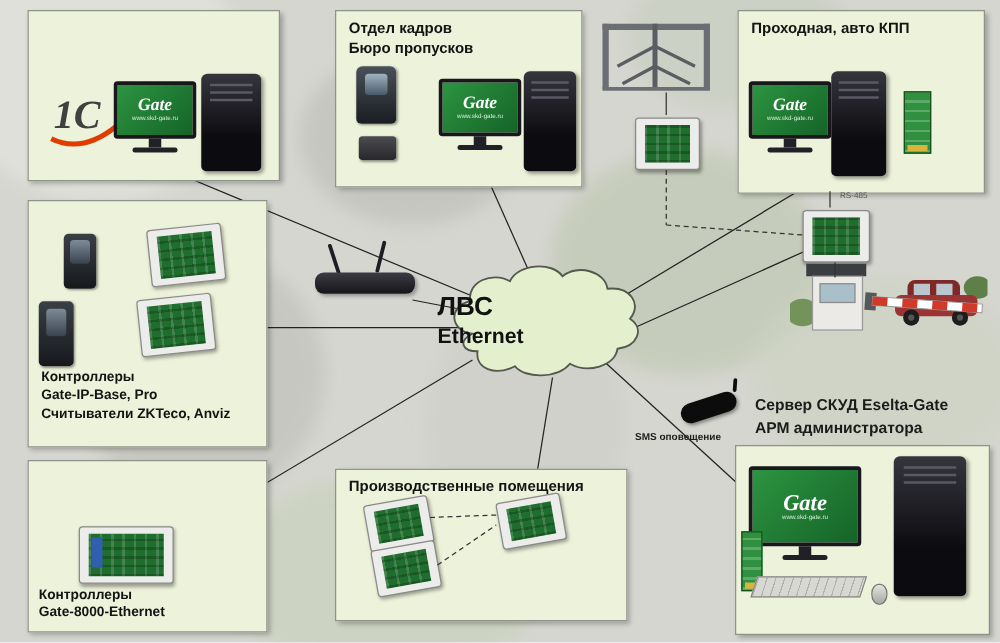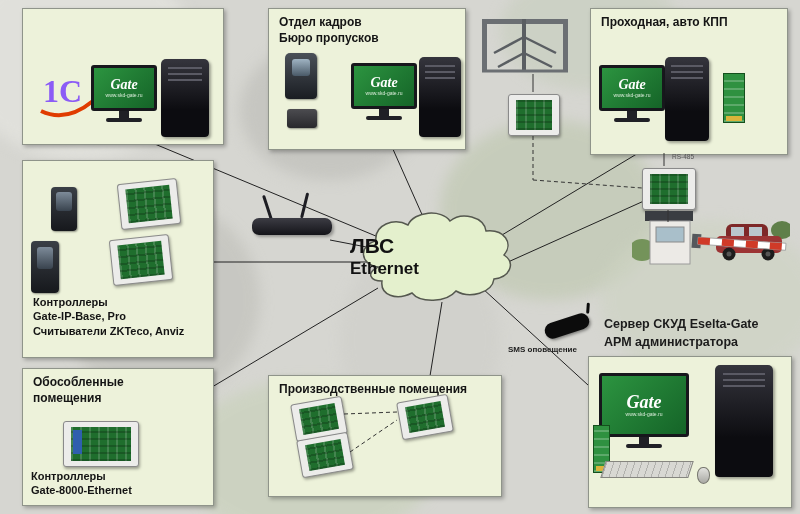--- a/index.html
+++ b/index.html
@@ -83,21 +83,21 @@
   .modem:before{content:"";position:absolute;right:-4px;top:-8px;width:3px;height:11px;
         background:#0c0c0c;border-radius:2px;transform:rotate(22deg);}
 
   .float-label{position:absolute;z-index:3;color:#1c1c1c;white-space:pre-line;}
   #server-title{left:604px;top:316px;font-weight:bold;font-size:12.5px;line-height:1.4;}
   #sms-label{left:508px;top:345px;font-weight:bold;font-size:8px;}
   #rs-label{left:672px;top:153px;font-size:6.5px;color:#555;}
 
   .onec{position:absolute;left:12px;top:62px;width:62px;height:52px;}
   .onec span{position:absolute;left:8px;top:2px;font-family:"Liberation Serif",serif;
-        font-weight:bold;font-size:32px;color:#8b5cf6;}
+        font-weight:bold;font-style:italic;font-size:32px;color:#404040;}
 
   #cloud{position:absolute;left:350px;top:205px;z-index:3;}
   #cloud-text{position:absolute;left:350px;top:233px;width:180px;z-index:3;text-align:left;color:#111;}
   #cloud-l1{font-weight:bold;font-size:21px;line-height:1.25;}
   #cloud-l2{font-size:17px;font-weight:bold;line-height:1.2;}
 
   .devgroup{position:absolute;z-index:3;}
 </style>
 </head>
 <body>
@@ -266,22 +266,20 @@
     <div class="reader" style="left:8px;top:80px;width:28px;height:52px;"></div>
     <div class="ctrl" style="left:88px;top:76px;width:58px;height:44px;transform:rotate(-6deg);">
         <div class="pcb-inner"></div>
       </div>
     <div class="box-note" style="left:10px;top:134px;">Контроллеры
 Gate-IP-Base, Pro
 Считыватели ZKTeco, Anviz</div>
   </div>
 
   <div class="box" style="left:22px;top:368px;width:190px;height:136px;">
-    <div class="box-title">Обособленные
-помещения</div>
     <div class="ctrl" style="left:40px;top:52px;width:74px;height:44px;">
       <div class="pcb-inner"></div>
         <div class="term"></div>
     </div>
     <div class="box-note" style="left:8px;top:100px;">Контроллеры
 Gate-8000-Ethernet</div>
   </div>
 
   <div class="box" style="left:268px;top:375px;width:232px;height:120px;">
     <div class="box-title">Производственные помещения</div>

